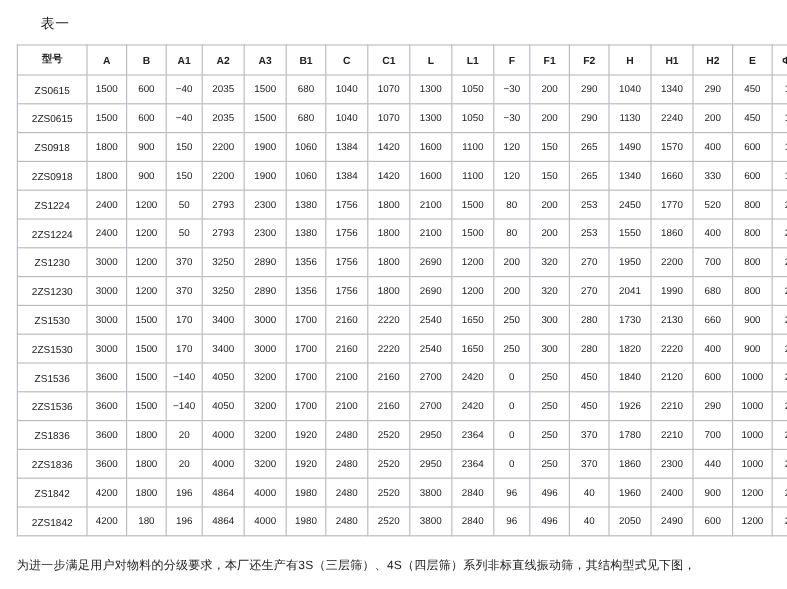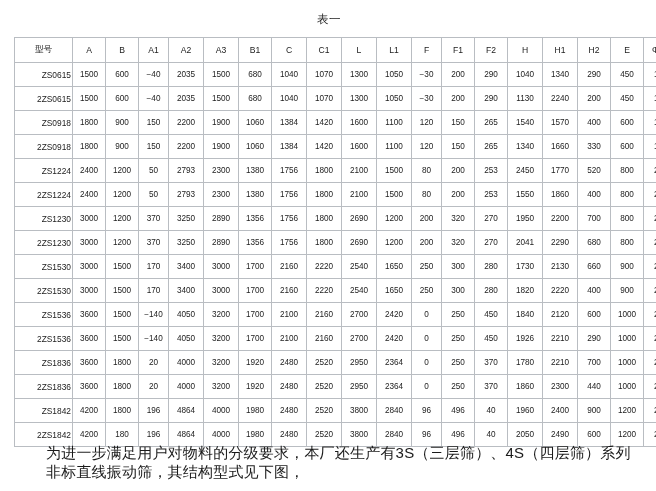--- a/index.html
+++ b/index.html
@@ -18,67 +18,64 @@
   .page {
     width: 656px;
     height: 491px;
     box-sizing: border-box;
     padding: 12px 14px 0 14px;
     position: relative;
   }
   .caption {
     font-size: 11.5px;
     color: #1a1a1a;
-    margin: 0 0 10px 2px;
+    margin: 0 0 10px 20px;
     letter-spacing: 0.5px;
-    text-align: center;
   }
   table.spec {
     border-collapse: collapse;
     table-layout: fixed;
     width: 628px;
     margin: 0 auto;
     border: 1px solid #9aa0a6;
   }
   table.spec th, table.spec td {
     border: 1px solid #b9bdc2;
     font-size: 8.2px;
     text-align: center;
     vertical-align: middle;
     height: 23px;
     padding: 0 1px;
     white-space: nowrap;
     font-family: "Liberation Sans", sans-serif;
     color: #222;
   }
   table.spec thead th {
-    font-weight: normal;
+    font-weight: bold;
     font-size: 8.6px;
     height: 24px;
     background: #ffffff;
   }
   table.spec td.model {
     font-size: 8.4px;
-    text-align: right;
   }
   
   col.c-model { width: 58px; }
   col.c-n     { width: 33px; }
   col.c-m     { width: 35px; }
   col.c-s     { width: 30px; }
 
   .note {
     position: absolute;
     left: 14px;
     right: 14px;
     bottom: 10px;
-    font-size: 15px;
+    font-size: 10px;
     line-height: 19px;
     color: #1a1a1a;
-    margin-left: 32px;
   }
   .note div { letter-spacing: 0.2px; }
 </style>
 </head>
 <body>
 
 <div class="page">
 
   <div class="caption">表一</div>
 
@@ -179,21 +176,21 @@
           <td>2200</td>
           <td>1900</td>
           <td>1060</td>
           <td>1384</td>
           <td>1420</td>
           <td>1600</td>
           <td>1100</td>
           <td>120</td>
           <td>150</td>
           <td>265</td>
-          <td>1540</td>
+          <td>1490</td>
           <td>1570</td>
           <td>400</td>
           <td>600</td>
           <td>17</td>
         </tr>
         <tr>
           <td class="model">2ZS0918</td>
           <td>1800</td>
           <td>900</td>
           <td>150</td>
@@ -285,21 +282,21 @@
           <td>2890</td>
           <td>1356</td>
           <td>1756</td>
           <td>1800</td>
           <td>2690</td>
           <td>1200</td>
           <td>200</td>
           <td>320</td>
           <td>270</td>
           <td>2041</td>
-          <td>2290</td>
+          <td>1990</td>
           <td>680</td>
           <td>800</td>
           <td>21</td>
         </tr>
         <tr>
           <td class="model">ZS1530</td>
           <td>3000</td>
           <td>1500</td>
           <td>170</td>
           <td>3400</td>

